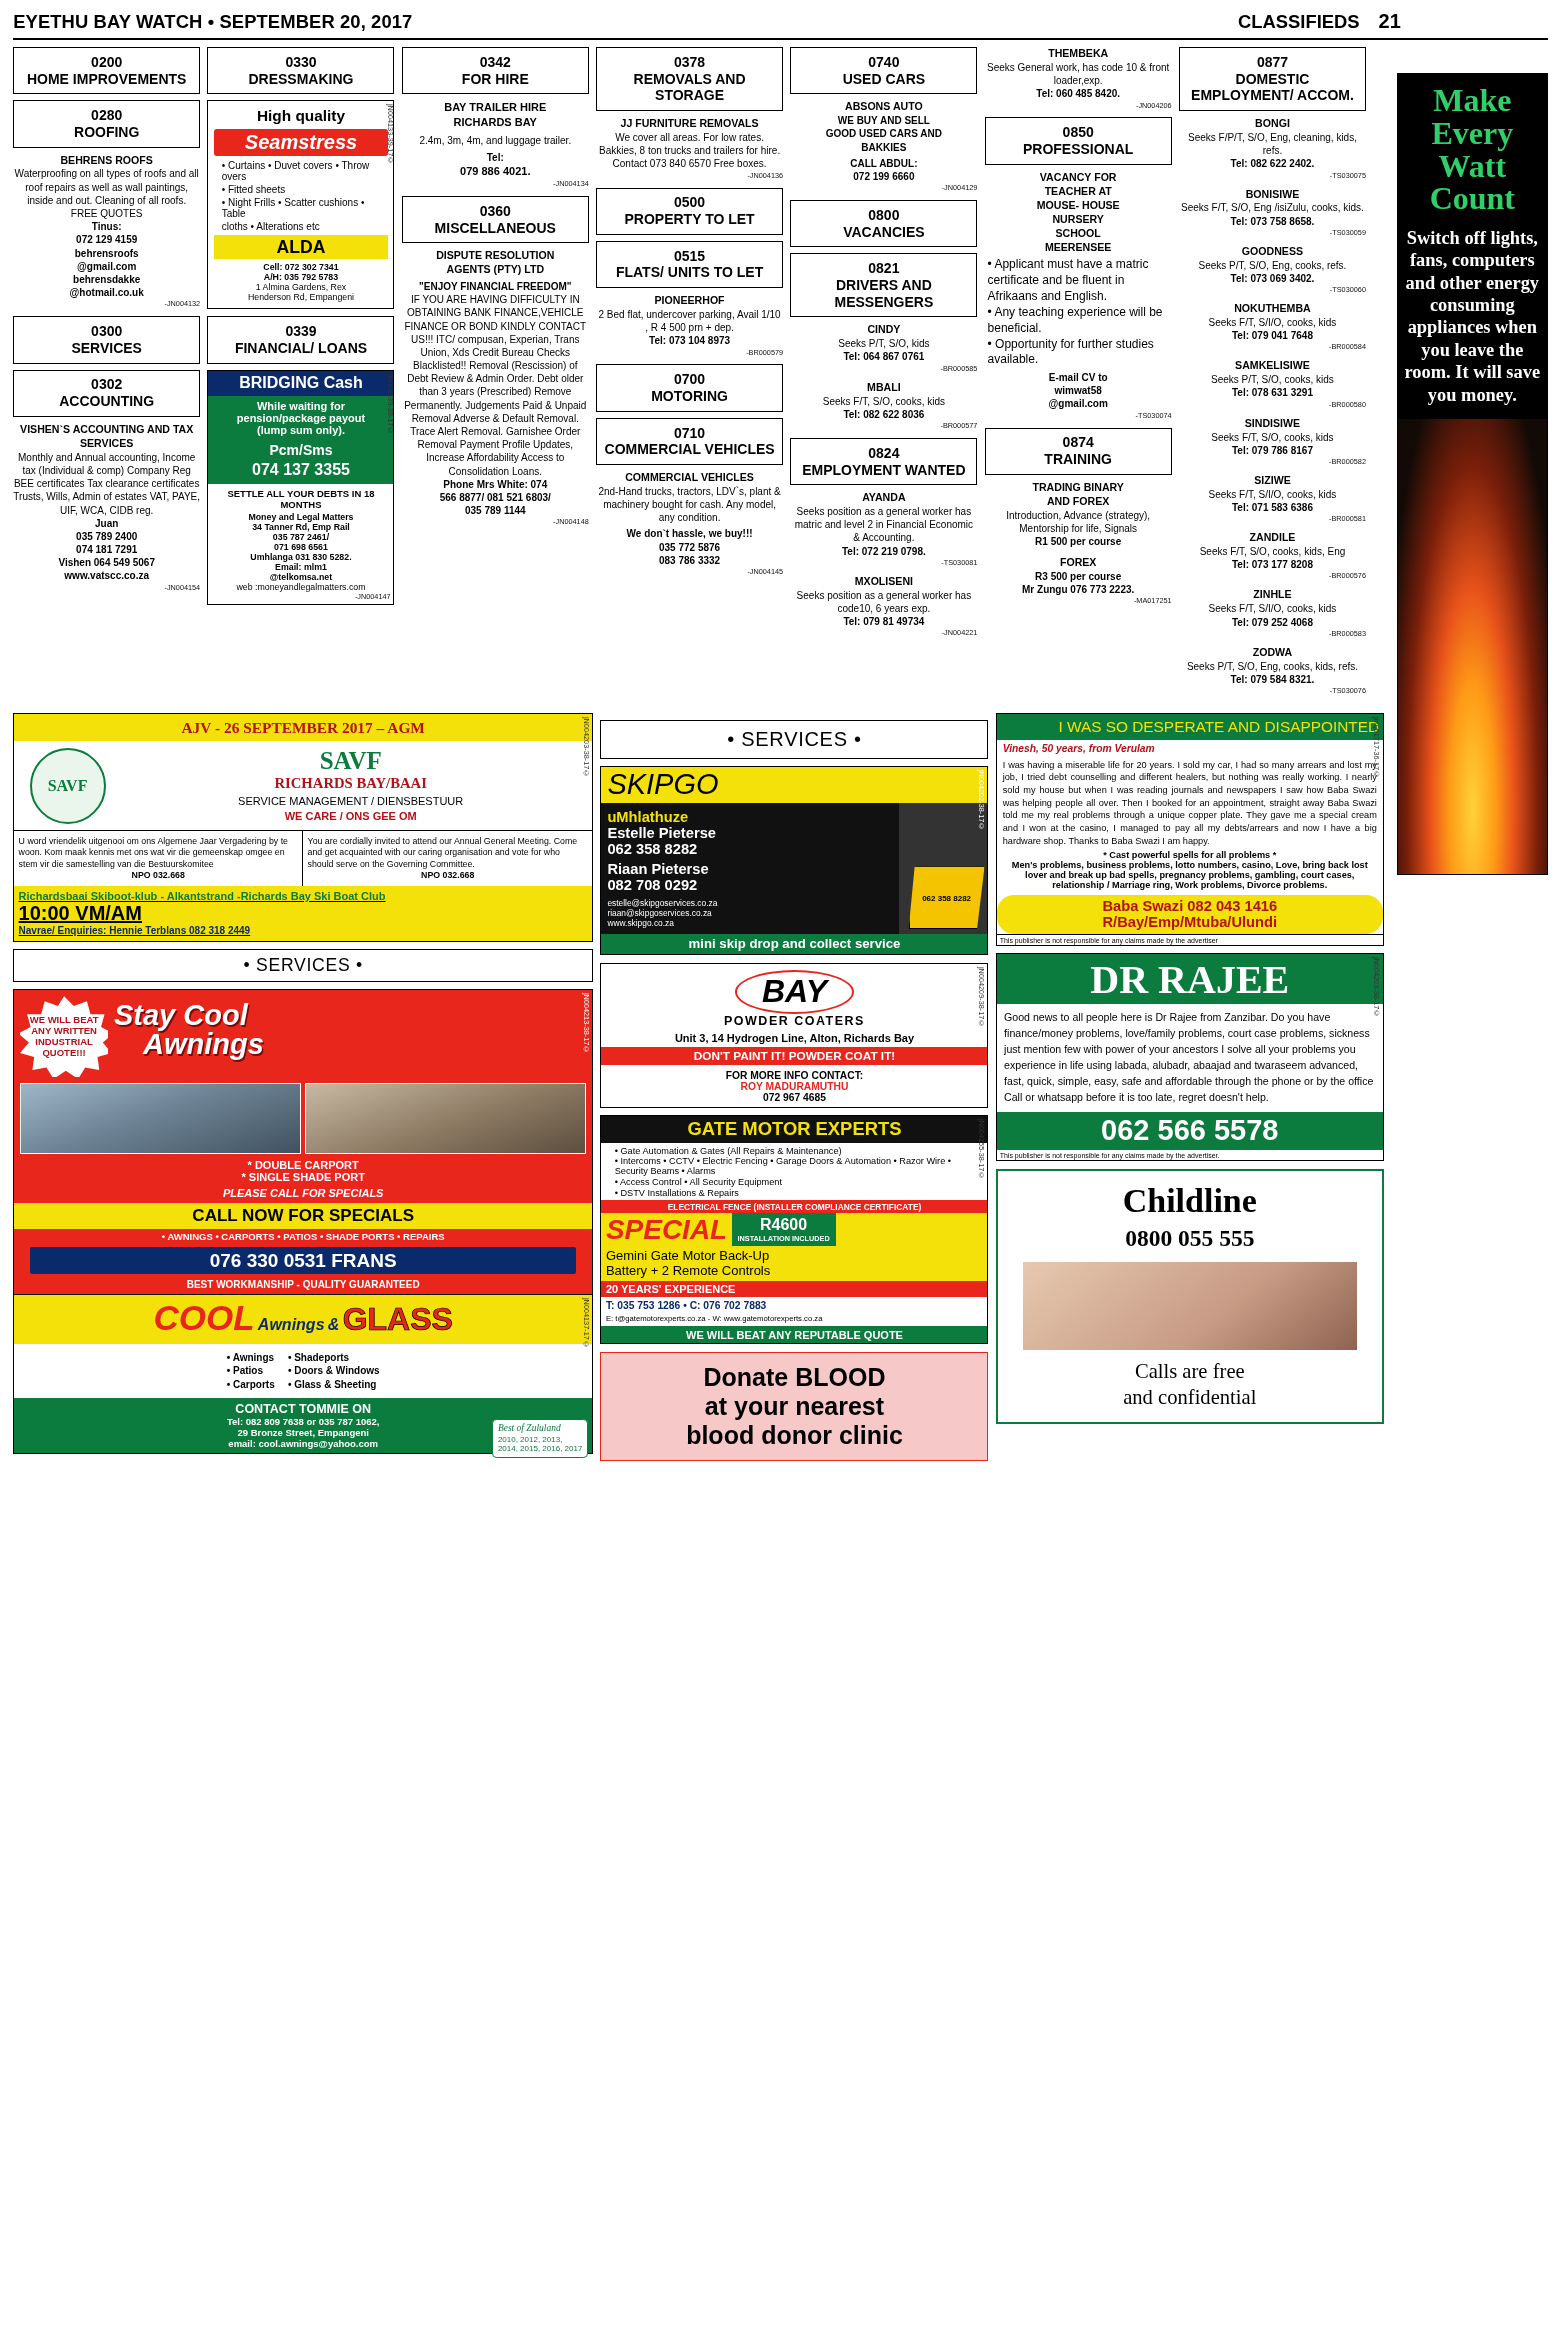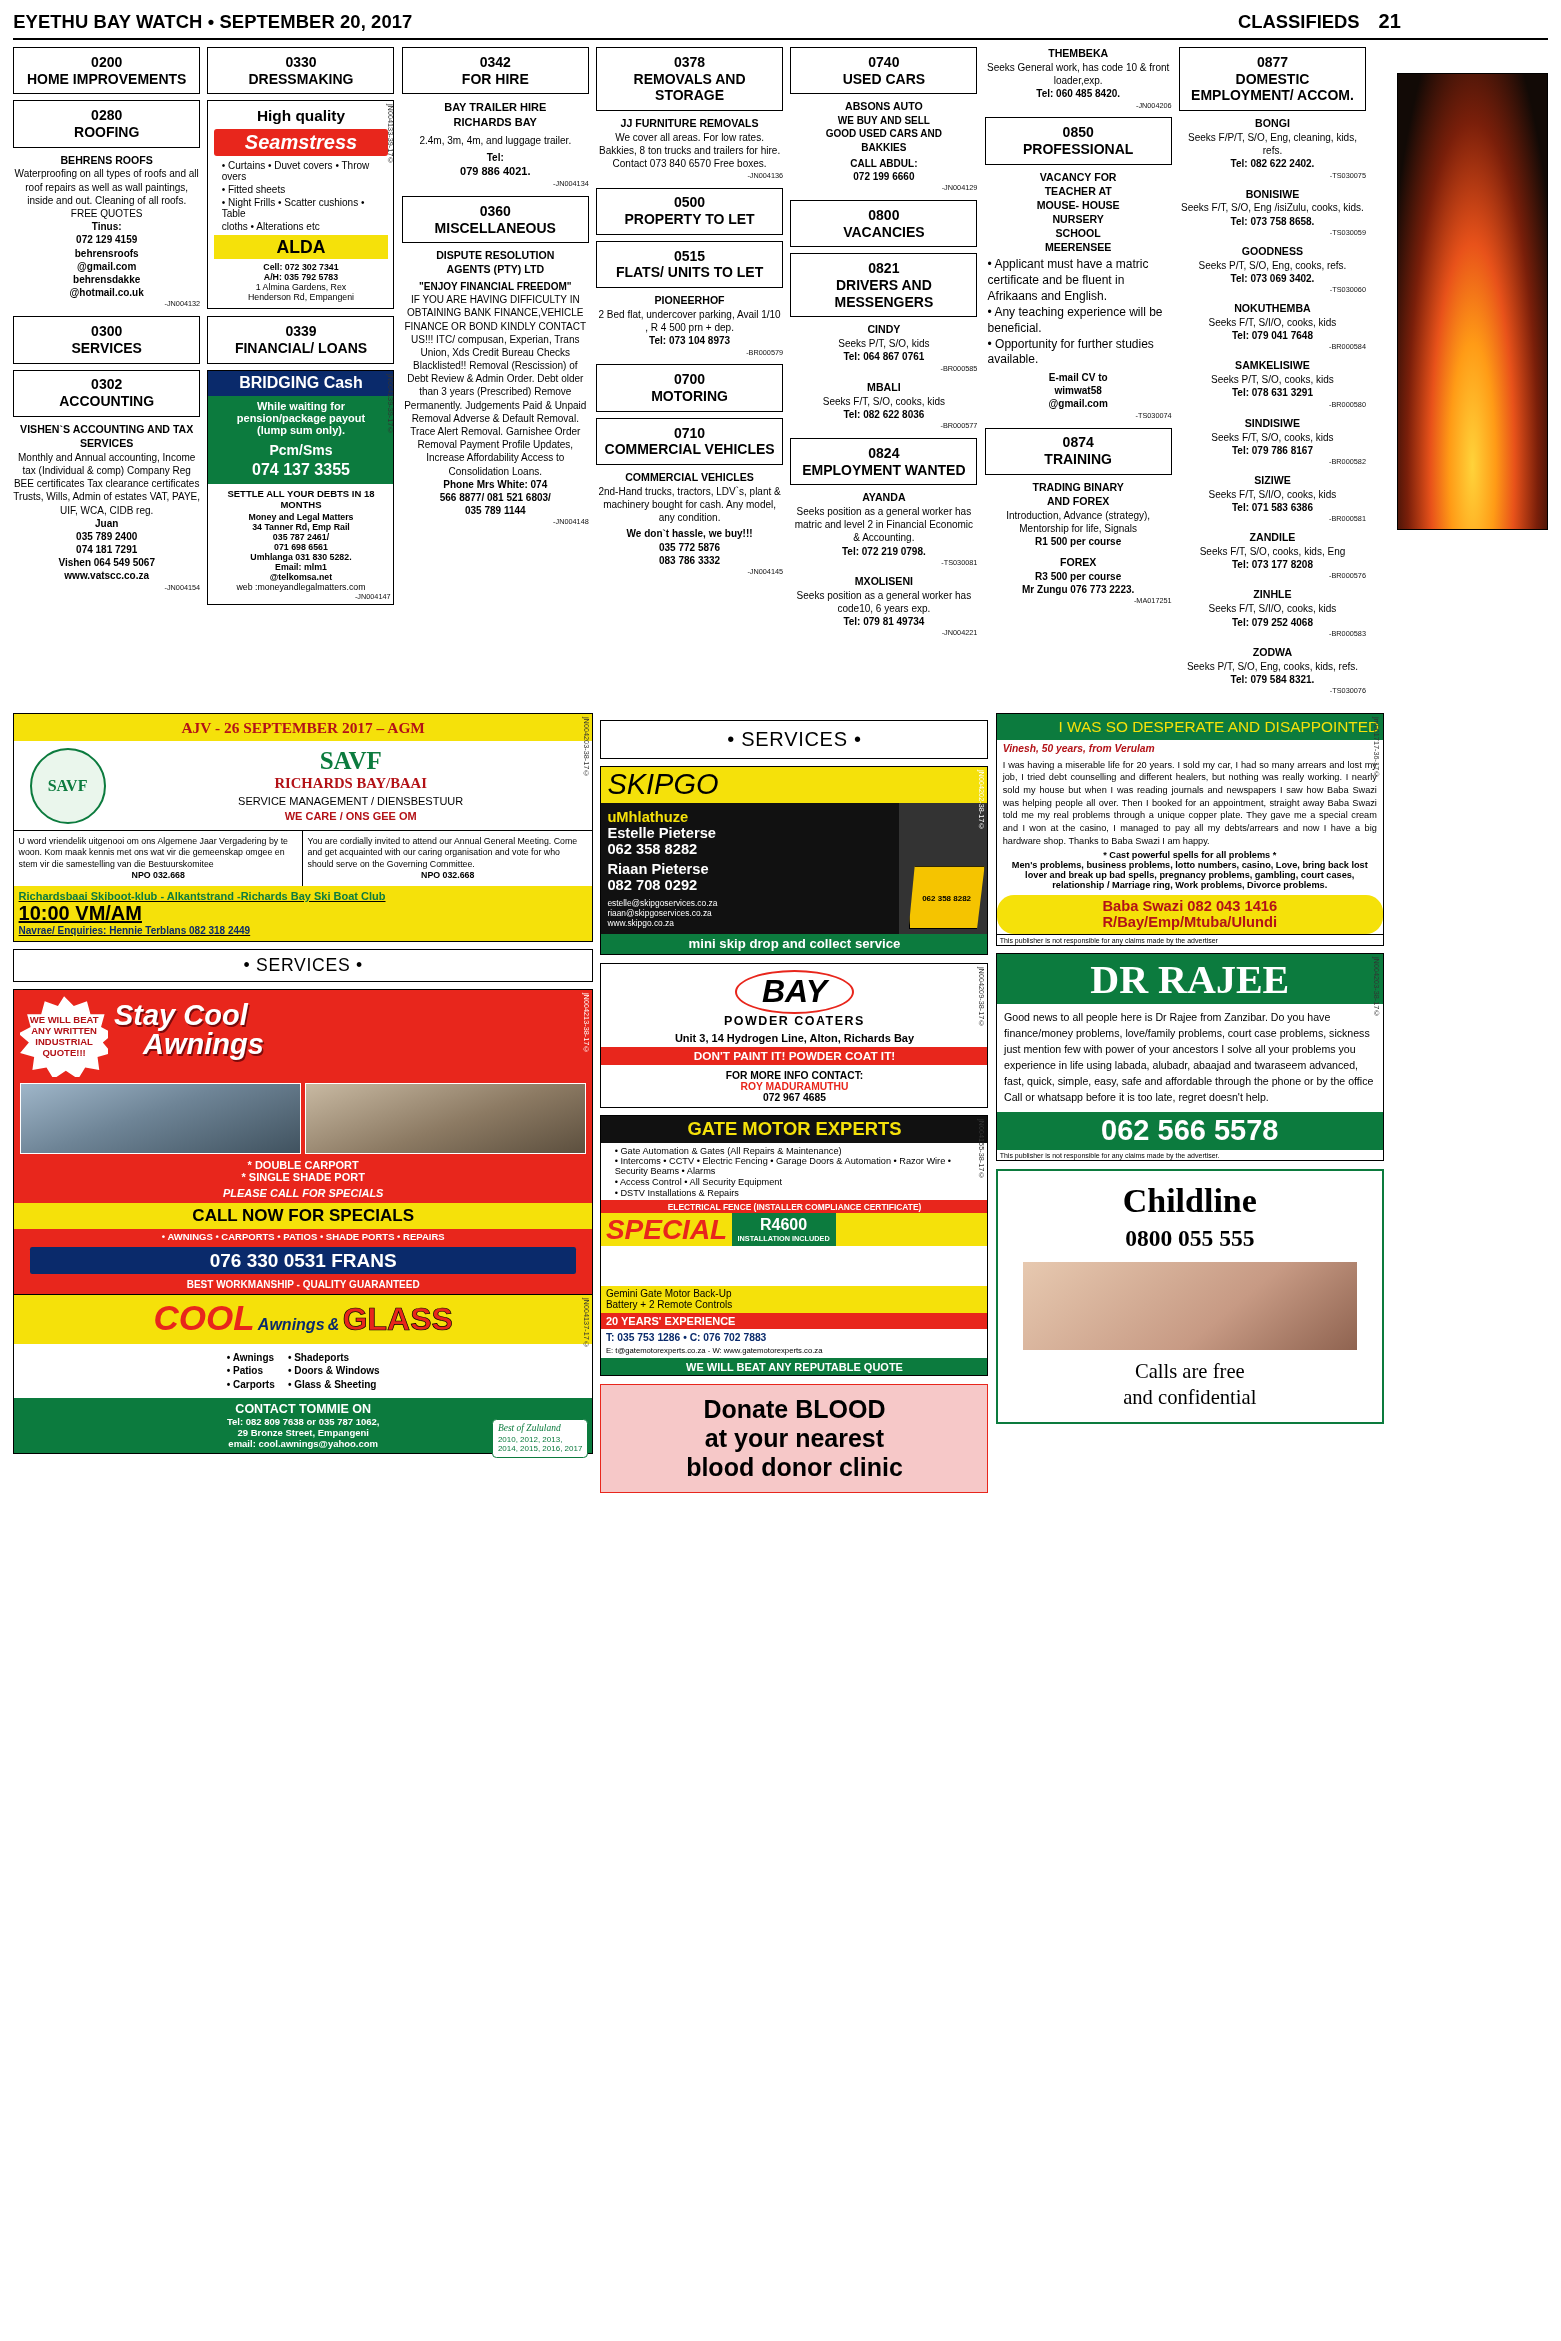--- a/index.html
+++ b/index.html
@@ -143,21 +143,21 @@
 
   
   .gate { border:1.5px solid #000; }
   .gate .t { background:#111; color:#f5e10a; font-weight:bold; font-size:18.4px; text-align:center; padding:2.2px; }
   .gate ul { margin:2.9px 0; padding:0 5.9px 0 13.2px; font-size:9.2px; }
   .gate .ef { background:#e8261c; color:#fff; font-size:8.4px; text-align:center; font-weight:bold; padding:1.5px; }
   .gate .special { display:flex; align-items:center; background:#f5e10a; }
   .gate .special .sp { color:#e8261c; font-weight:bold; font-size:28px; font-style:italic; padding:0 4.4px; }
   .gate .special .pr { background:#0c7b3e; color:#fff; font-weight:bold; font-size:16px; text-align:center; padding:2.9px 5.9px; }
   .gate .special .pr small { display:block; font-size:7.3px; }
-  .gate .dsc { font-size:10px; padding:2.2px 4.4px;margin-top:40px; }
+  .gate .dsc { font-size:13px; padding:2.2px 4.4px; }
   .gate .yrs { background:#e8261c; color:#fff; font-weight:bold; font-size:11px; padding:2.2px 4.4px; }
   .gate .tel { font-weight:bold; font-size:10.3px; padding:2.9px 4.4px; color:#0a2a6b; }
   .gate .eml { font-size:7.7px; padding:0 4.4px 2.9px; }
   .gate .beat { background:#0c7b3e; color:#fff; text-align:center; font-weight:bold; font-size:11px; padding:2.9px; }
 
   
   .blood { border:1.5px solid #e8261c; background:#f6c8c8; text-align:center; padding:10.3px 5.9px;
      font-weight:bold; font-size:25px; color:#000; line-height:1.15; }
 
   
@@ -207,20 +207,24 @@
 
   <div class="masthead">
     <div class="left">EYETHU BAY WATCH • SEPTEMBER 20, 2017</div>
     <div style="display:flex;align-items:baseline;margin-right:147px;">
       <div class="right">CLASSIFIEDS</div>
       <div class="pageno">21</div>
     </div>
   </div>
 
   <div class="rail">
+    <div class="topad">
+      <div class="make">Make Every Watt Count</div>
+      <div class="msg">Switch off lights, fans, computers and other energy consuming appliances when you leave the room. It will save you money.</div>
+    </div>
     <div class="flame"></div>
   </div>
 
   <div class="cols" style="width:1373px">
 
     <div class="col c1">
       <div class="hdr">
         <span class="num">0200</span>
         <span>HOME IMPROVEMENTS</span>
       </div>

